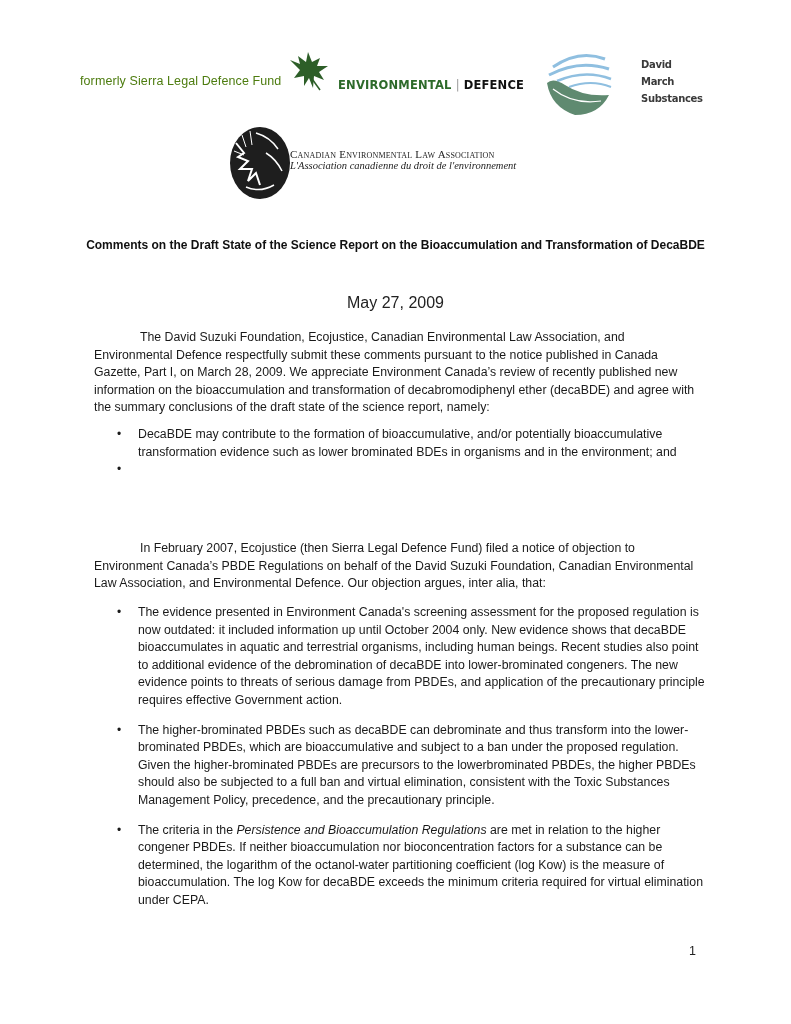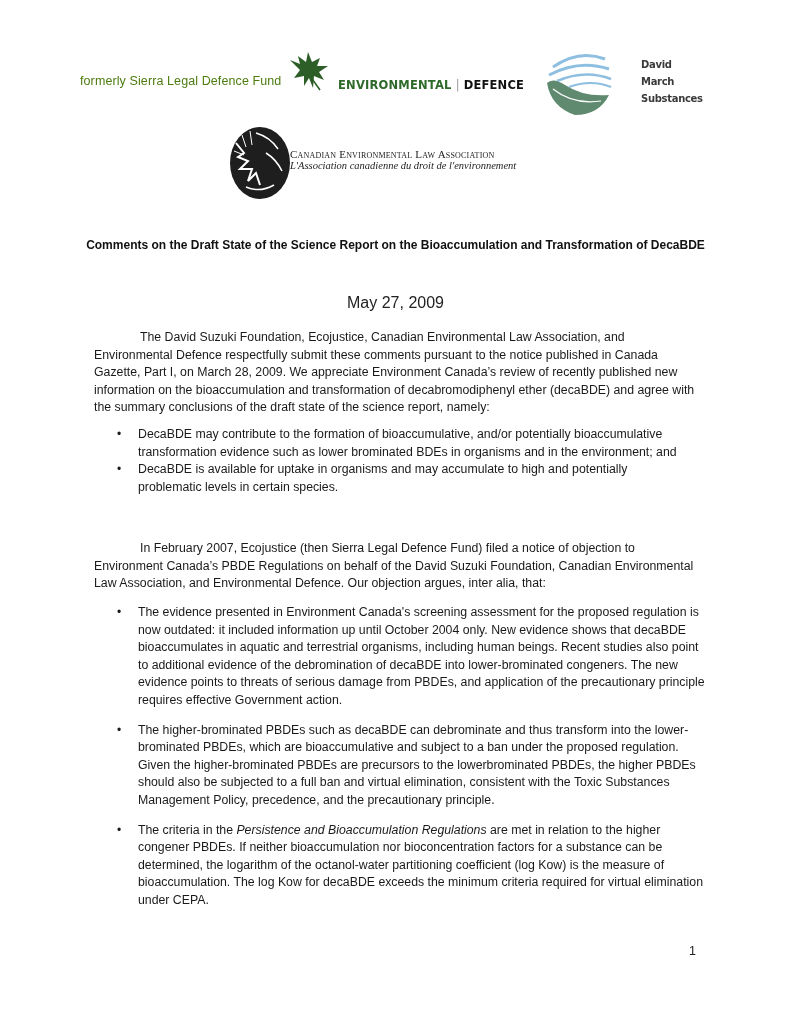--- a/index.html
+++ b/index.html
@@ -99,21 +99,20 @@
 
 <div class="doc para p1"><span class="indent"></span><span>The David Suzuki Foundation, Ecojustice, Canadian Environmental Law Association, and Environmental Defence respectfully submit these comments pursuant to the notice published in Canada Gazette, Part I, on March 28, 2009.   We appreciate Environment Canada’s review of recently published new information on the bioaccumulation and transformation of decabromodiphenyl ether (decaBDE) and agree with the summary conclusions of the draft state of the science report, namely:</span></div>
 
 <div class="bullets1">
   <div class="bullet">
     <span class="dot">•</span>
     <span>DecaBDE may contribute to the formation of bioaccumulative, and/or potentially bioaccumulative transformation evidence such as lower brominated BDEs in organisms and in the environment; and</span>
   </div>
   <div class="bullet">
     <span class="dot">•</span>
-    <span>DecaBDE is available for uptake in organisms and may accumulate to high and potentially problematic levels in certain species.</span>
   </div>
 </div>
 
 <div class="doc para p2"><span class="indent"></span><span>In February 2007, Ecojustice (then Sierra Legal Defence Fund) filed a notice of objection to Environment Canada’s PBDE Regulations on behalf of the David Suzuki Foundation, Canadian Environmental Law Association, and Environmental Defence.  Our objection argues, inter alia, that:</span></div>
 
 <div class="bullets2">
   <div class="bullet">
     <span class="dot">•</span>
     <span>The evidence presented in Environment Canada's screening assessment for the proposed regulation is now outdated: it included information up until October 2004 only.   New evidence shows that decaBDE bioaccumulates in aquatic and terrestrial organisms, including human beings. Recent studies also point to additional evidence of the debromination of decaBDE into lower-brominated congeners. The new evidence points to threats of serious damage from PBDEs, and application of the precautionary principle requires effective Government action.</span>
   </div>

